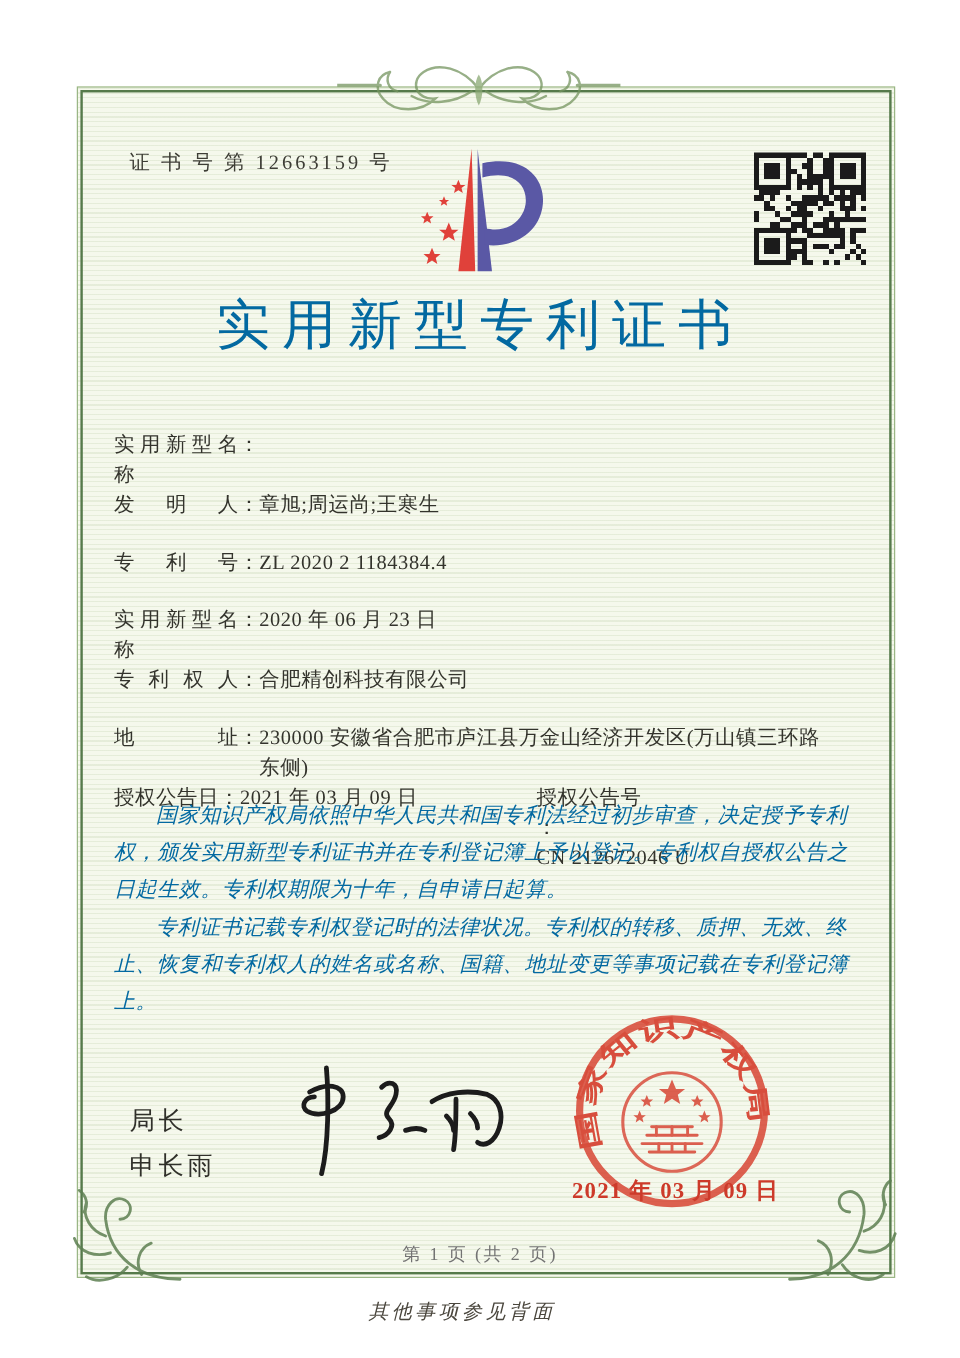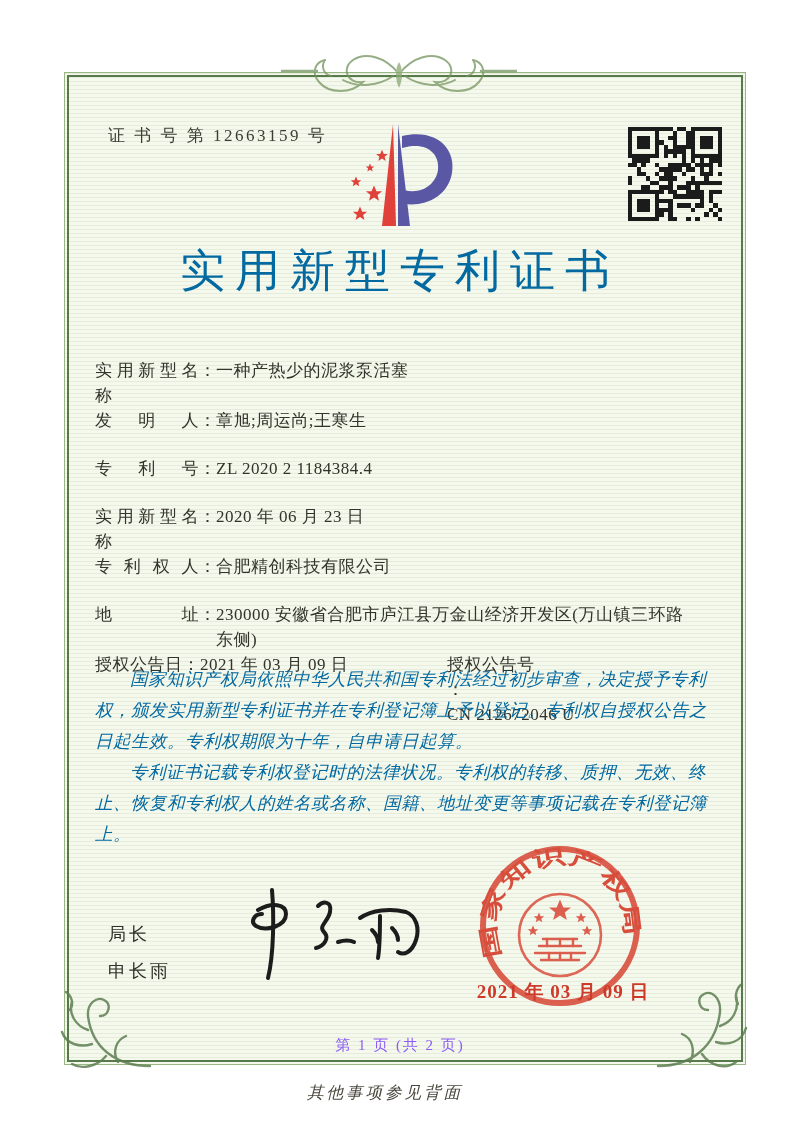--- a/index.html
+++ b/index.html
@@ -35,29 +35,29 @@
   .row .colon { flex:none; width:17px; }
   .row .val { max-width:478px; }
   .row-grant { display:flex; min-height:48px; line-height:25px; font-size:17px; letter-spacing:0.5px; }
   .grant-a { display:flex; width:352px; flex:none; }
   .grant-b { display:flex;flex-direction:column; }
 
   .paragraphs { position:absolute; left:95px; top:664px; width:614px; font-size:17.5px; line-height:31px;
     color:#0369a1; font-style:italic; letter-spacing:0.5px; }
   .paragraphs p { text-indent:2em; }
 
-  .director { position:absolute; left:108px; top:916px; font-size:18px; color:#30302a; letter-spacing:3px; line-height:37px; }
+  .director { position:absolute; left:108px; top:916px; font-size:21px; color:#30302a; letter-spacing:3px; line-height:37px; }
   .sig { position:absolute; left:220px; top:880px; }
 
   .seal { position:absolute; left:477px; top:843px; opacity:0.92; }
   .seal-date { position:absolute; left:468px; top:979px; width:190px; text-align:center;
     font-size:19px; color:#cd3a2a; letter-spacing:1px; font-weight:bold; }
 
   .page-num { position:absolute; left:0; top:1036px; width:800px; text-align:center; font-size:15px;
-    letter-spacing:2px; color:#8b5cf6; }
+    letter-spacing:2px; color:#737373; }
   .back-note { position:absolute; left:0; top:1082px; width:770px; text-align:center; font-size:16.5px;
     font-style:italic; letter-spacing:3px; color:#4a463d; }
 
   .ornament { position:absolute; pointer-events:none; }
 </style>
 </head>
 <body>
 
 <div class="page">
 
@@ -362,21 +362,20 @@
       <rect x="15" y="20" width="1" height="1" fill="#1b1b1b"></rect>
       <rect x="20" y="20" width="1" height="1" fill="#1b1b1b"></rect>
     </svg>
 
   <div class="title">实用新型专利证书</div>
 
   <div class="rows">
     <div class="row">
       <span class="lbl">实用新型名称</span>
         <span class="colon">：</span>
-        <span class="val">一种产热少的泥浆泵活塞</span>
     </div>
     <div class="row">
       <span class="lbl">发明人</span>
         <span class="colon">：</span>
         <span class="val">章旭;周运尚;王寒生</span>
     </div>
     <div class="row">
       <span class="lbl">专利号</span>
         <span class="colon">：</span>
         <span class="val">ZL 2020 2 1184384.4</span>

